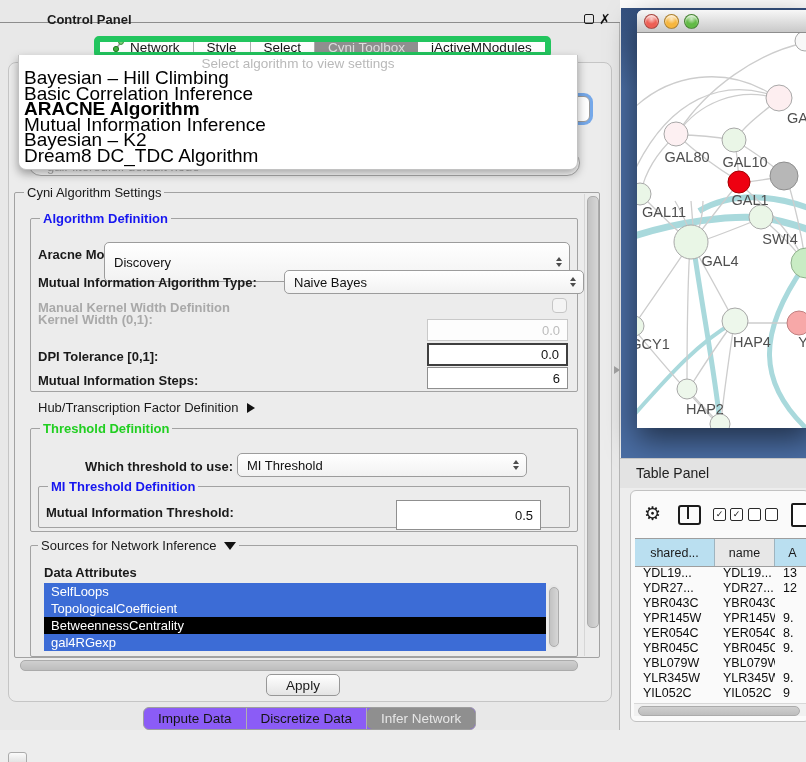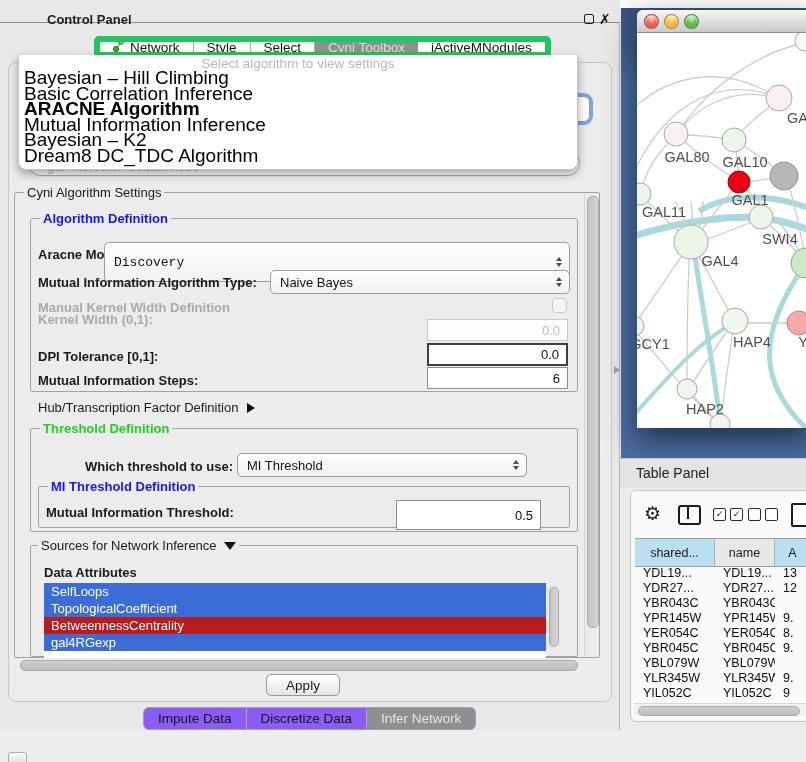--- a/index.html
+++ b/index.html
@@ -150,30 +150,30 @@
   <div class="abs gtitle" style="left:24px;top:185px;">Cyni Algorithm Settings</div>
 
   <div class="abs sb-track-v" style="left:584px;top:194px;width:14px;height:462px;">
     <div class="sb-thumb" style="position:absolute;left:1.5px;top:2px;width:10px;height:430px;"></div>
   </div>
 
   <div class="abs groupbox" style="left:30px;top:218px;width:548px;height:174px;"></div>
   <div class="abs gtitle blue" style="left:40px;top:211px;">Algorithm Definition</div>
 
   <div class="abs lb" style="left:38px;top:247px;">Aracne Mode:</div>
-  <div class="abs combo" style="left:104px;top:242px;width:466px;height:40px;font-family:Liberation Mono, monospace;">
+  <div class="abs combo" style="left:104px;top:242px;width:466px;height:40px;">
     <span>Discovery</span>
     <span class="arrows">
         <span class="tri-up"></span>
         <span class="tri-dn"></span>
       </span>
   </div>
 
   <div class="abs lb" style="left:38px;top:275px;">Mutual Information Algorithm Type:</div>
-  <div class="abs combo" style="left:270px;top:270px;width:300px;height:24px;justify-content:space-between;">
+  <div class="abs combo" style="left:284px;top:270px;width:300px;height:24px;justify-content:space-between;">
     <span>Naive Bayes</span>
     <span class="arrows">
         <span class="tri-up"></span>
         <span class="tri-dn"></span>
       </span>
   </div>
 
   <div class="abs lb dis" style="left:38px;top:300px;">Manual Kernel Width Definition</div>
   <div class="abs checkbox" style="left:552px;top:298px;"></div>
 
@@ -215,24 +215,24 @@
   <div class="abs field" style="left:396px;top:500px;width:145px;height:30px;">
     <span>0.5</span>
   </div>
 
   <div class="abs groupbox" style="left:30px;top:545px;width:548px;height:112px;"></div>
   <div class="abs gtitle" style="left:38px;top:538px;display:flex;align-items:center;gap:7px;">
     <span>Sources for Network Inference</span>
     <span class="tri-down-b"></span>
   </div>
   <div class="abs lb" style="left:44px;top:565px;">Data Attributes</div>
-  <div class="abs" style="left:44px;top:583px;width:502px;height:76px;background:#fff;" id="src-list">
+  <div class="abs" style="left:44px;top:583px;width:502px;height:68px;background:#fff;" id="src-list">
       <div class="src-item" style="background: rgb(60, 108, 214);">SelfLoops</div>
       <div class="src-item" style="background: rgb(60, 108, 214);">TopologicalCoefficient</div>
-      <div class="src-item" style="background: #b91c1c;">BetweennessCentrality</div>
+      <div class="src-item" style="background: #000000;">BetweennessCentrality</div>
       <div class="src-item" style="background: rgb(60, 108, 214);">gal4RGexp</div>
     </div>
   <div class="abs" style="left:548px;top:585px;width:11px;height:64px;background:#e8e8e8;border-radius:5px;">
     <div class="sb-thumb" style="position:absolute;left:1px;top:2px;width:8px;height:58px;"></div>
   </div>
 
   <div class="abs" style="left:16px;top:658px;width:568px;height:13px;background:#ececec;">
     <div class="sb-thumb-h" style="position:absolute;left:4px;top:2px;width:556px;height:9px;"></div>
   </div>
 

